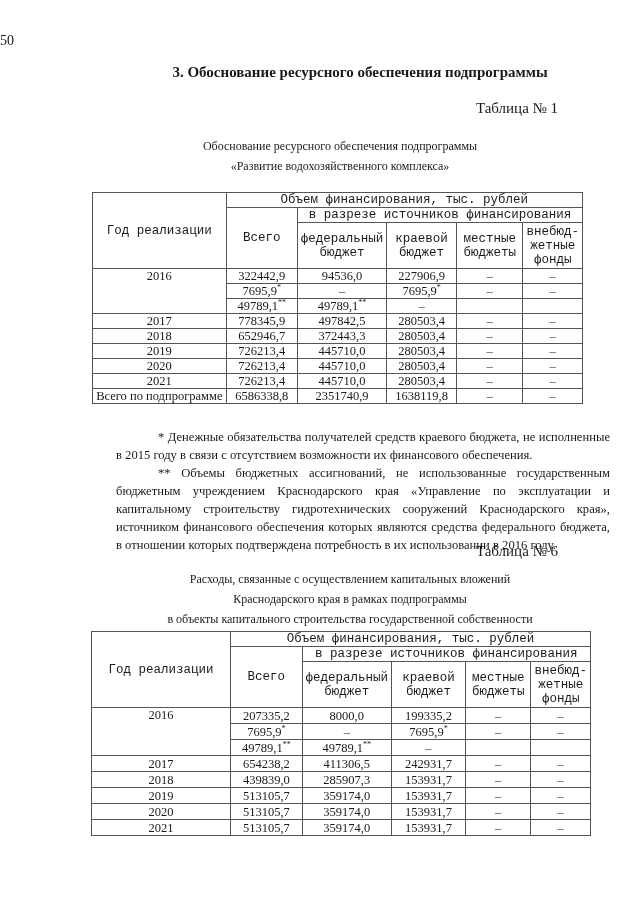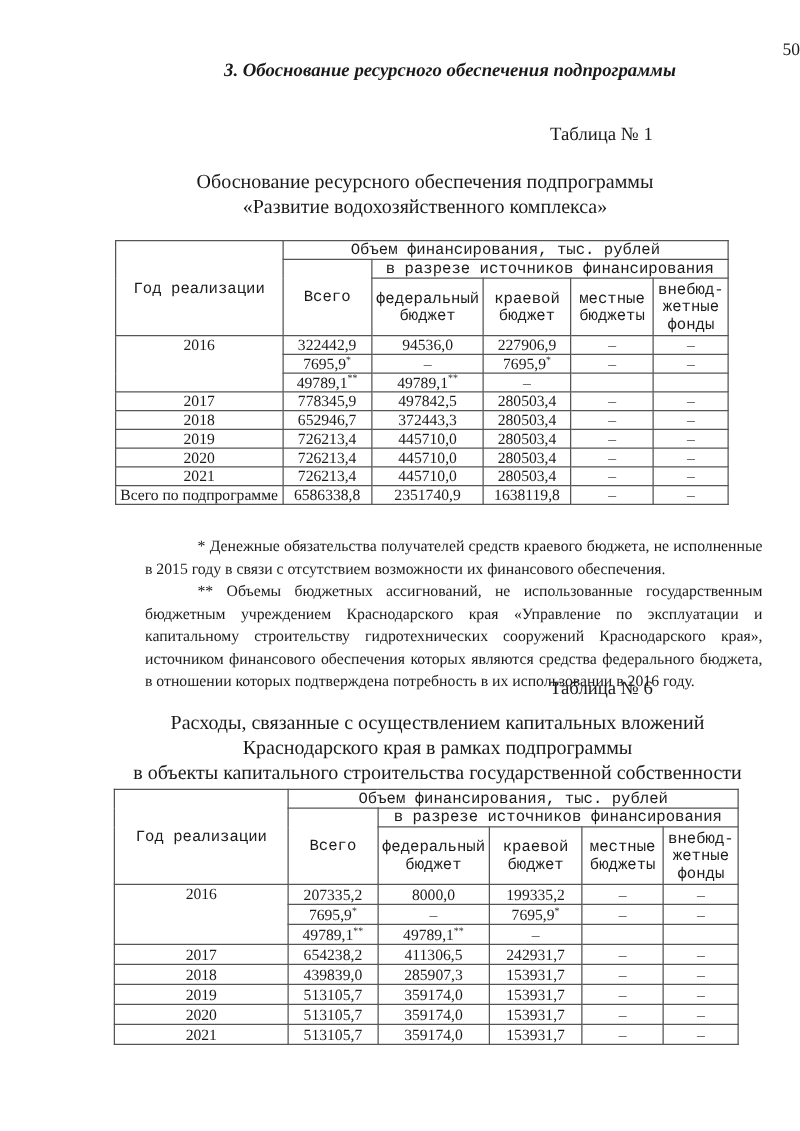--- a/index.html
+++ b/index.html
@@ -1,22 +1,22 @@
 <!DOCTYPE html>
 <html><head>
 <meta charset="utf-8">
 <style>
   html, body { margin: 0; padding: 0; background: #ffffff; }
   body { width: 640px; height: 905px; position: relative; overflow: hidden;
          font-family: "Liberation Serif", "DejaVu Serif", serif; color: #1a1a1a; }
   .abs { position: absolute; }
-  .page-num { left: 0; width: 640px; top: 33px; text-align: right; font-size: 14px; }
-  .section-title { left: 140px; width: 440px; top: 49px; text-align: center; font-size: 15px; font-weight: bold; font-style: italic; }
-  .table-label { font-size: 15px; text-align: left; }
-  .caption { text-align: center; font-size: 16px; line-height: 20px; }
+  .page-num { left: 0; width: 640px; top: 33px; text-align: left; font-size: 14px; }
+  .section-title { left: 140px; width: 440px; top: 64px; text-align: center; font-size: 15px; font-weight: bold; }
+  .table-label { font-size: 15px; text-align: center; }
+  .caption { text-align: center; font-size: 12px; line-height: 20px; }
   table.data { position: absolute; border-collapse: collapse; font-size: 12.5px; }
   table.data td { border: 1px solid #555; padding: 0 3px; height: 14px; line-height: 14px; vertical-align: middle; }
   table.data td.c { text-align: center; }
   table.data td.hdr { line-height: 14px; font-family: Liberation Mono, monospace; }
   .dash { color: #444; }
   sup { font-size: 8px; line-height: 0; vertical-align: 5px; }
   .notes { left: 90px; width: 520px; font-size: 12.6px; line-height: 18px; text-align: justify; }
   .notes p { margin: 0; }
   .notes .ind { text-indent: 42px; margin-left: 26px; }
 </style>

